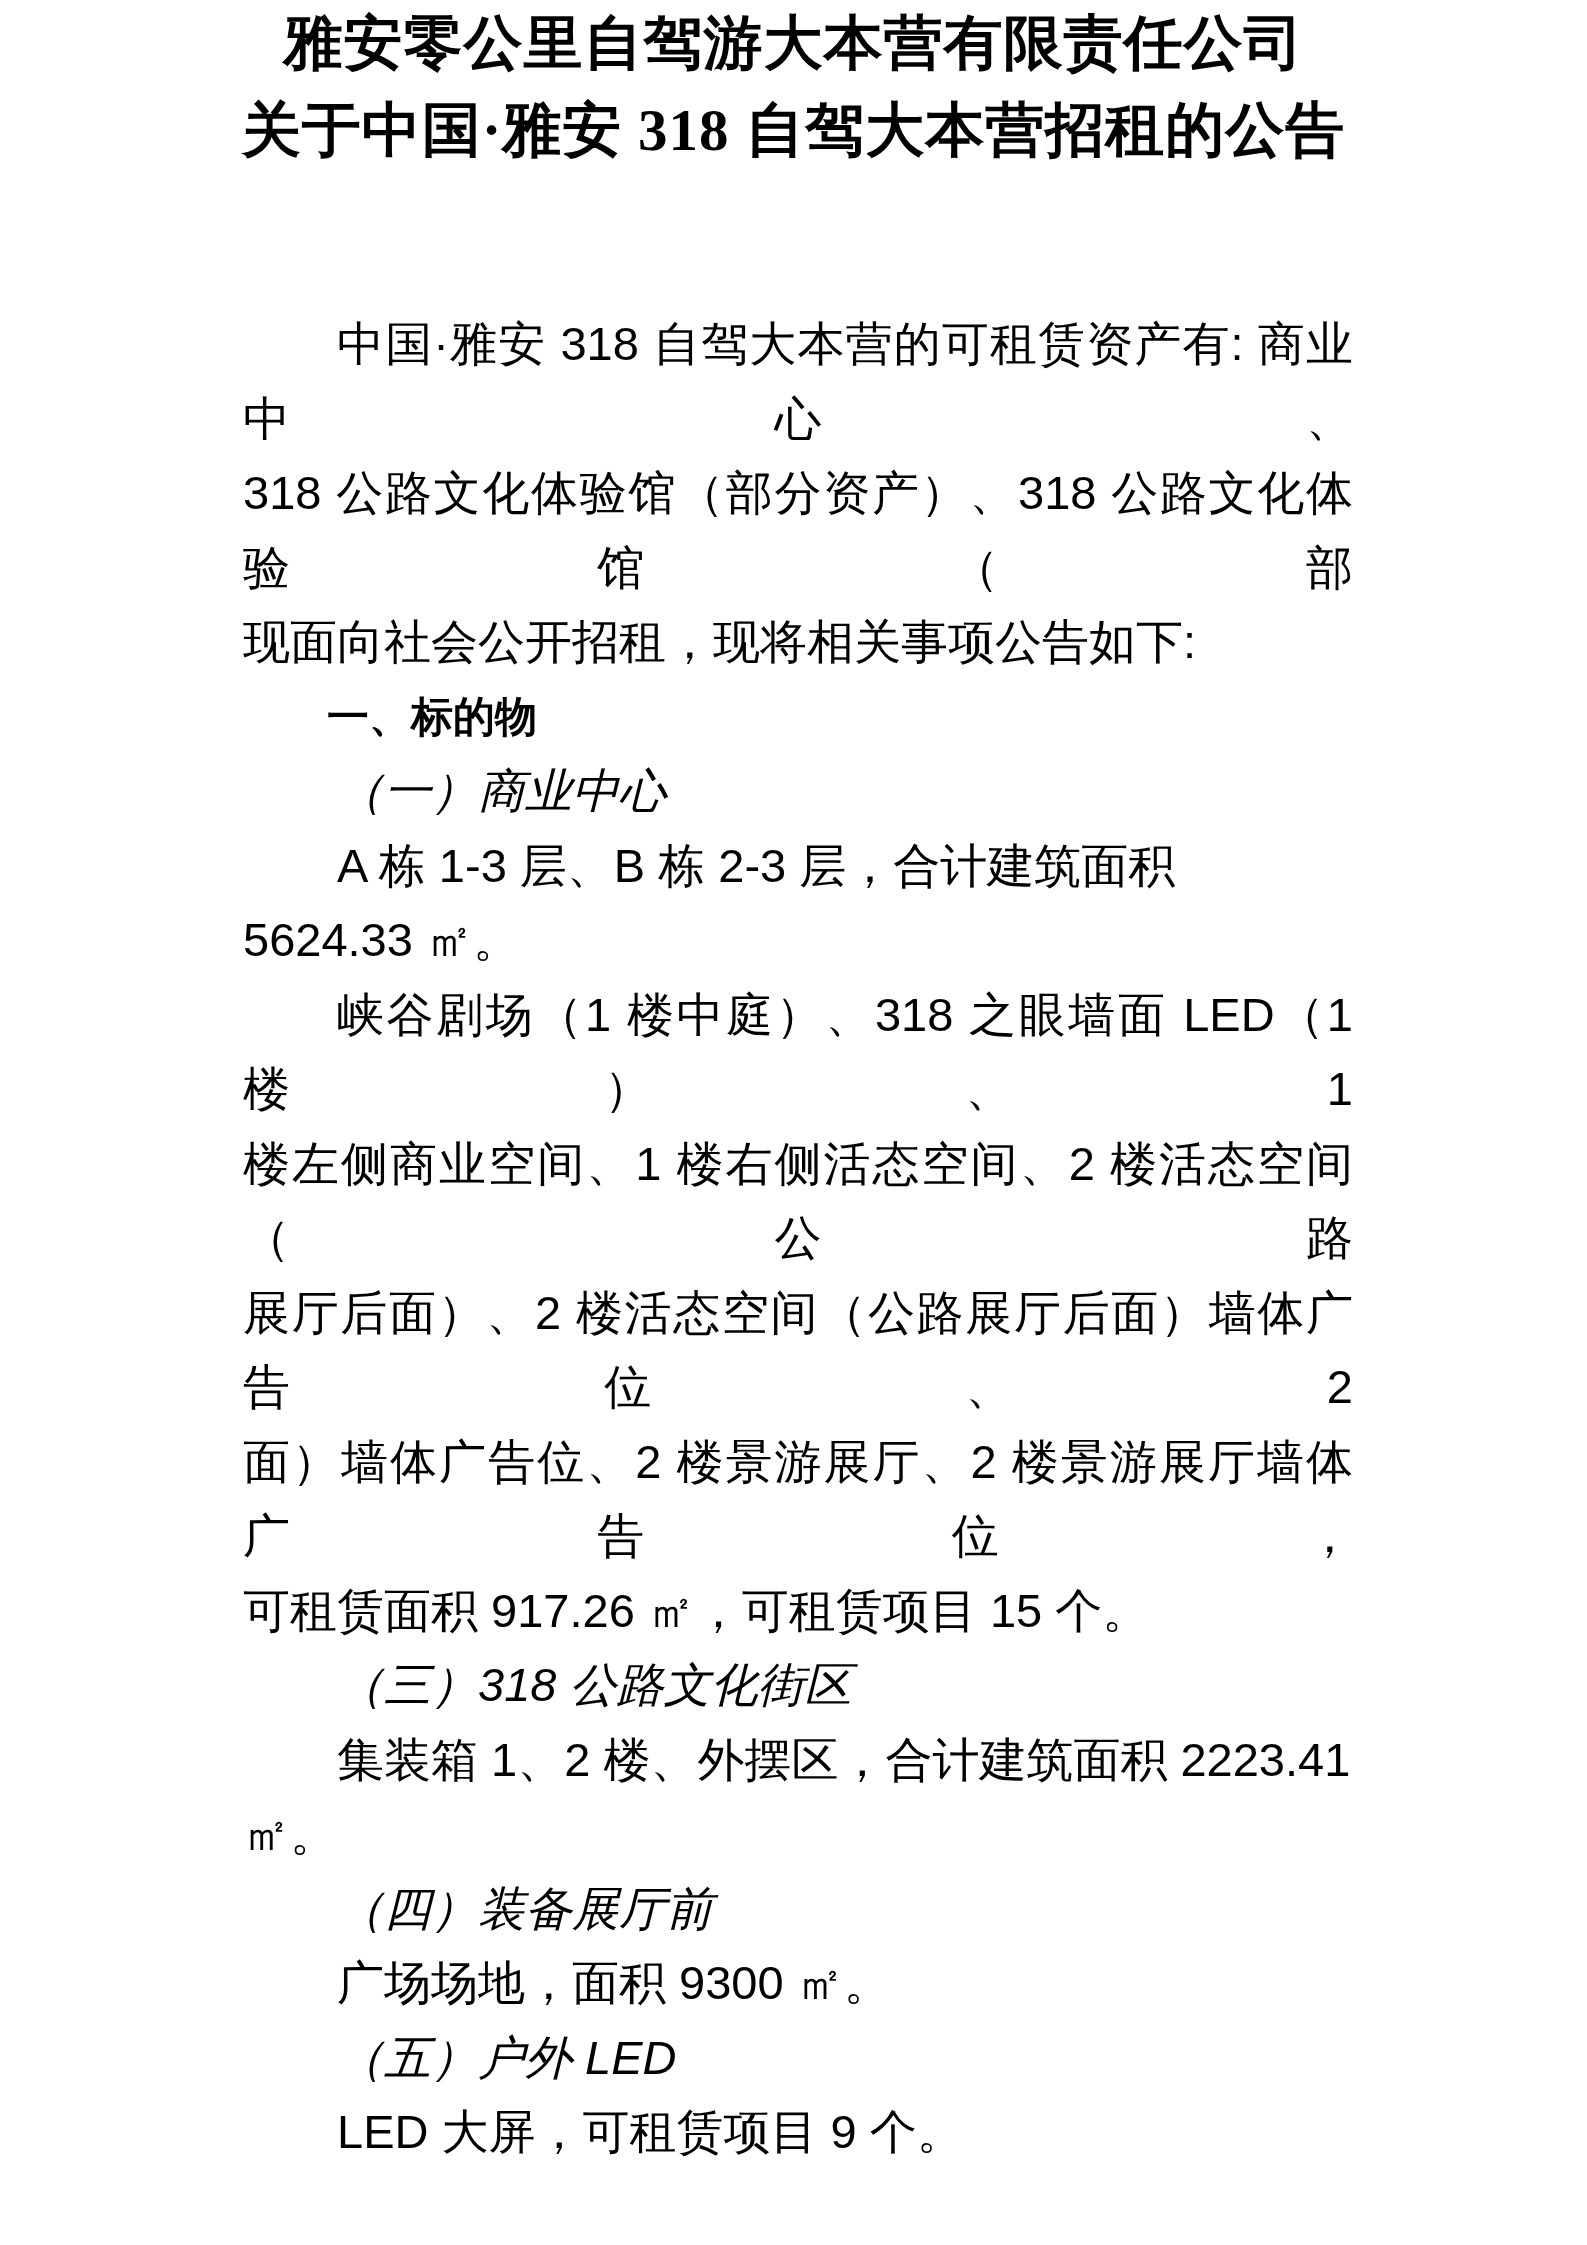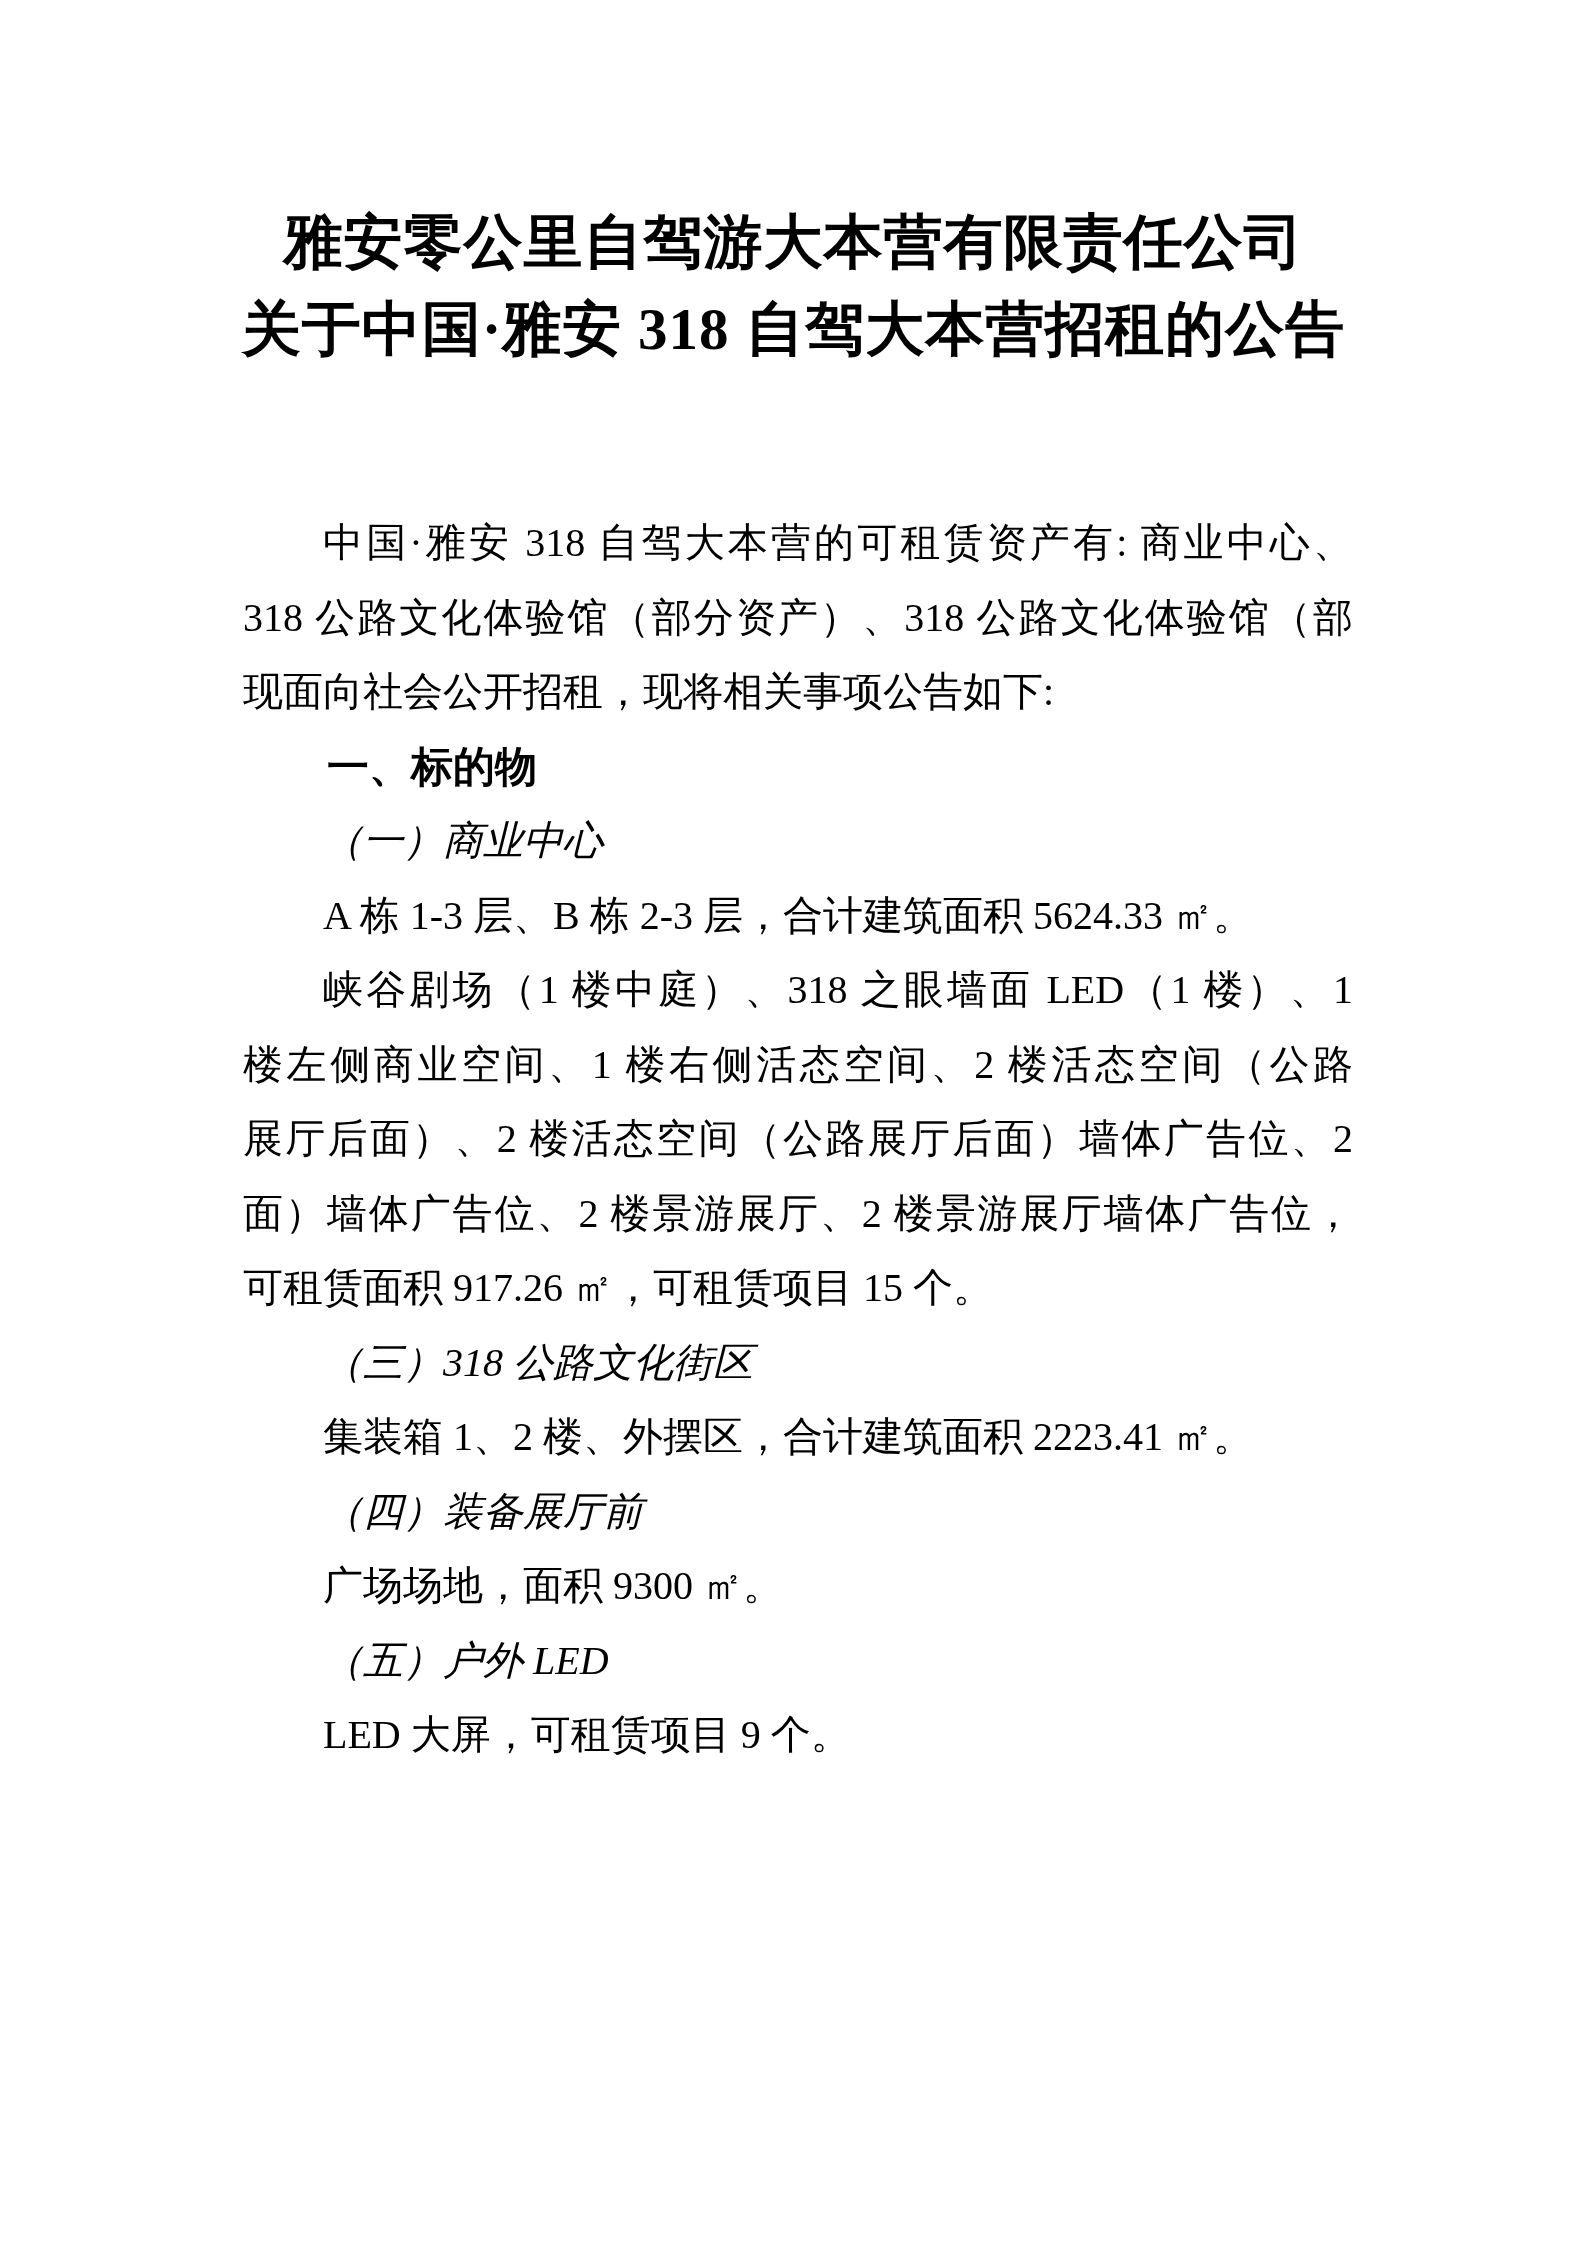--- a/index.html
+++ b/index.html
@@ -11,40 +11,39 @@
     position: relative;
     width: 1587px;
     height: 2245px;
     margin: 0 auto;
     background: #ffffff;
     color: #000000;
     overflow: hidden;
   }
   .title-block {
     margin: 0;
-    padding-top: 199px;
     text-align: center;
     font-family: "Liberation Serif", "DejaVu Serif", serif;
     font-weight: bold;
     font-size: 59px;
     line-height: 87px;
     letter-spacing: 1px;
   }
   .title-line {
     display: block;
     white-space: nowrap;
   }
   .body-block {
     margin-top: 133px;
     margin-left: 243px;
     width: 1110px;
   }
   .ln {
-    font-family: Liberation Serif, serif;
-    font-size: 40px;
+    font-family: Liberation Sans, sans-serif;
+    font-size: 47px;
     line-height: 74.5px;
     text-align: left;
   }
   .indent { text-indent: 2em; }
   .jst {
     text-align: justify;
     text-align-last: justify;
   }
   .kai { font-style: italic; }
   .hd {

